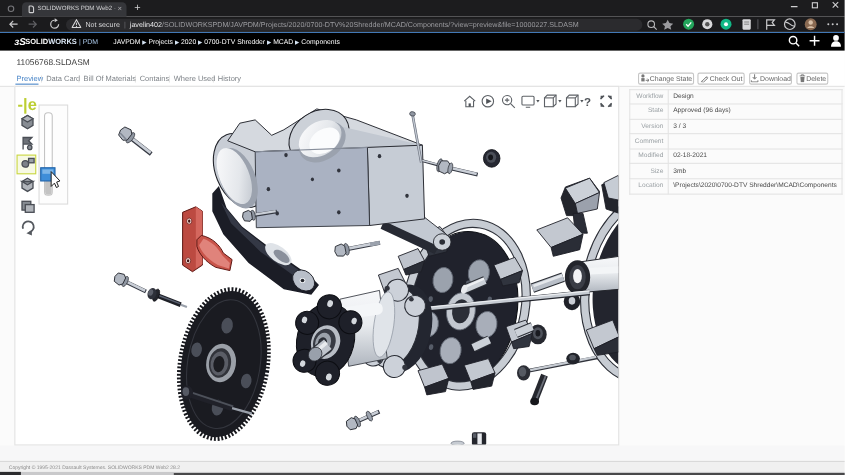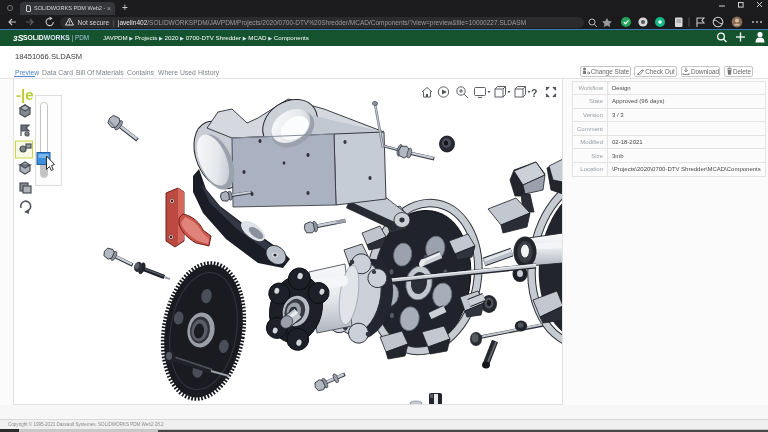--- a/index.html
+++ b/index.html
@@ -8,21 +8,21 @@
 #tabrow{position:absolute;left:0;top:0;width:768px;height:15px;background:#1c1c1e}
 #tab{position:absolute;left:20px;top:2px;width:95px;height:13px;background:#35363a;border-radius:4px 4px 0 0;color:#d4d4d6;font-size:5.6px;line-height:13px}
 #tab .fav{position:absolute;left:6px;top:3px;width:5px;height:7px;border:1px solid #cfcfd1;border-radius:1px 2.5px 1px 1px}
 #tab .ttl{position:absolute;left:14px;top:0;white-space:nowrap;overflow:hidden;width:71px}
 #tab .x{position:absolute;right:4px;top:0;color:#a8a8ab;font-size:7px}
 #newtab{position:absolute;left:122px;top:2px;color:#cfcfd1;font-size:10px;line-height:12px}
 #circbtn{position:absolute;left:7px;top:4.5px;width:6px;height:6px;border:1px solid #77777b;border-radius:50%}
 #addrrow{position:absolute;left:0;top:15px;width:768px;height:14px;background:#1b1b1d}
 #urlpill{position:absolute;left:60px;top:16.5px;width:524px;height:11px;background:#2b2b2e;border-radius:6px;color:#9a9a9e;font-size:6.5px;line-height:11px}
 
-#navbar{position:absolute;left:0;top:29px;width:768px;height:17px;background:#14532d;color:#fff}
+#navbar{position:absolute;left:0;top:29px;width:768px;height:17px;background:#000000;color:#fff}
 
 #title{position:absolute;left:15px;top:51.5px;font-size:7.6px;color:#3c3c3c}
 .tabl{position:absolute;top:68.5px;font-size:6.8px;color:#7e8388}
 #tabs-underline{position:absolute;left:14px;top:75.5px;width:21px;height:1.6px;background:#4a86c8}
 
 #preview{position:absolute;left:13px;top:78px;width:550px;height:327px;background:#fff;border:1px solid #e2e2e2}
 
 .btn{position:absolute;top:65.5px;height:11px;background:#fff;border:1px solid #c6c6c6;border-radius:2px;font-size:6.3px;color:#666;line-height:10px;text-align:center;white-space:nowrap}
 
 #tbl{position:absolute;left:572px;top:80.5px;width:181px;border-collapse:collapse}
@@ -110,21 +110,21 @@
    <circle cx="721" cy="7.5" r="3.4"></circle>
           <line x1="723.6" y1="10.1" x2="726.5" y2="13"></line>
    <line x1="740.5" y1="3.5" x2="740.5" y2="12.5"></line>
           <line x1="736" y1="8" x2="745" y2="8"></line>
   </g>
   <circle cx="760" cy="5.5" r="2.6" fill="#fff"></circle>
   <path d="M755.5,13.5 C755.5,9.8 757.5,8.5 760,8.5 C762.5,8.5 764.5,9.8 764.5,13.5 Z" fill="#fff"></path>
  </svg>
 </div>
 
-<div id="title">18451066.SLDASM</div>
+<div id="title">11056768.SLDASM</div>
 <div class="tabl" style="left:15px;color:#4a86c8">Preview</div>
 <div class="tabl" style="left:37px;color:#d0d0d0">|</div>
 <div class="tabl" style="left:42px">Data Card</div>
 <div class="tabl" style="left:71px;color:#d0d0d0">|</div>
 <div class="tabl" style="left:76px">Bill Of Materials</div>
 <div class="tabl" style="left:122px;color:#d0d0d0">|</div>
 <div class="tabl" style="left:127px">Contains</div>
 <div class="tabl" style="left:153px;color:#d0d0d0">|</div>
 <div class="tabl" style="left:158px">Where Used</div>
 <div class="tabl" style="left:193px;color:#d0d0d0">|</div>

